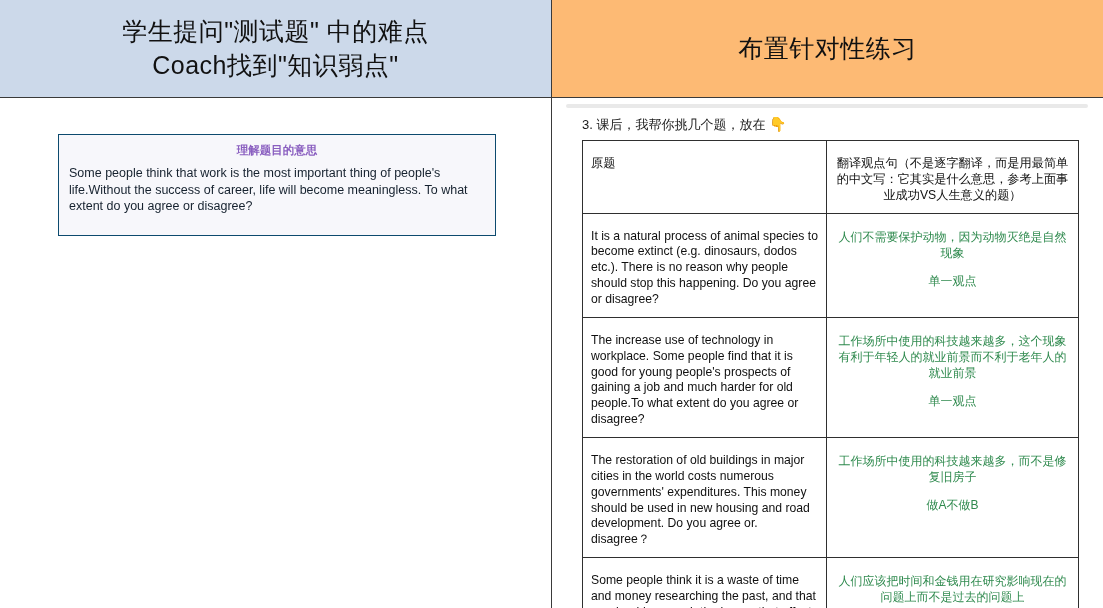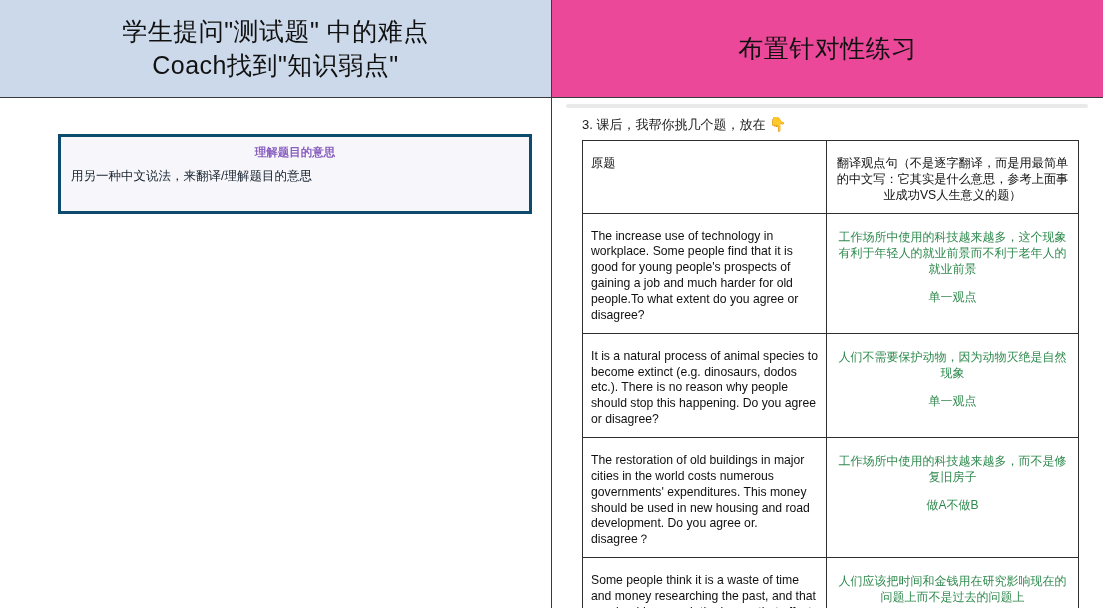--- a/index.html
+++ b/index.html
@@ -42,21 +42,21 @@
     flex-direction: column;
     align-items: center;
     justify-content: center;
     border-bottom: 1px solid #3a3a3a;
     text-align: center;
   }
   .header-left {
     background: #ccd9ea;
   }
   .header-right {
-    background: #ec4899;
+    background: #fdba74;
   }
   .header-line {
     font-size: 25px;
     color: #111;
     line-height: 1.35;
     letter-spacing: 0.5px;
   }
   .body-left {
     position: relative;
     height: 509px;
@@ -68,25 +68,25 @@
     background: #fff;
     box-sizing: border-box;
     text-decoration: underline;
   }
 
   
   .note-card {
     position: absolute;
     left: 58px;
     top: 36px;
-    width: 474px;
-    box-sizing: border-box;
-    border: 3px solid #0c4a6e;
+    width: 438px;
+    box-sizing: border-box;
+    border: 1px solid #0c4a6e;
     background: #f7f7fb;
-    padding: 8px 10px 26px 10px;
+    padding: 8px 10px 10px 10px;
   }
   .note-title {
     text-align: center;
     color: #8a5fc0;
     font-size: 11.5px;
     margin-bottom: 7px;
     font-weight: 600;
   }
   .note-en {
     font-size: 12.5px;
@@ -170,21 +170,21 @@
 <div class="page">
 
   <div class="col col-left">
     <div class="header header-left">
       <div class="header-line">学生提问"测试题" 中的难点</div>
       <div class="header-line">Coach找到"知识弱点"</div>
     </div>
     <div class="body-left">
       <div class="note-card">
         <div class="note-title">理解题目的意思</div>
-        <div class="note-cn">用另一种中文说法，来翻译/理解题目的意思</div>
+        <div class="note-en">Some people think that work is the most important thing of people's life.Without the success of career, life will become meaningless. To what extent do you agree or disagree?</div>
       </div>
     </div>
   </div>
 
   <div class="col col-right">
     <div class="header header-right">
       <div class="header-line">布置针对性练习</div>
     </div>
     <div class="body-right">
       <div class="scroll-strip"></div>
@@ -195,38 +195,38 @@
             <tr>
           <td class="col-a">
                 <div class="hdr-text">原题</div>
               </td>
           <td class="col-b">
                 <div class="hdr-text">翻译观点句（不是逐字翻译，而是用最简单的中文写：它其实是什么意思，参考上面事业成功VS人生意义的题）</div>
               </td>
         </tr>
         <tr>
           <td class="col-a">
+                <div class="en-text">It is a natural process of animal species to become extinct (e.g. dinosaurs, dodos etc.).  There is no reason why people should stop this happening.  Do you agree or disagree?</div>
+              </td>
+          <td class="col-b">
+            <div class="cn-green">人们不需要保护动物，因为动物灭绝是自然现象</div>
+            <div class="cn-tag">单一观点</div>
+          </td>
+        </tr>
+        <tr>
+          <td class="col-a">
                 <div class="en-text">The increase use of technology in workplace. Some people find that it is good for young people's prospects of gaining a job and much harder for old people.To what extent do you agree or disagree?</div>
               </td>
           <td class="col-b">
             <div class="cn-green">工作场所中使用的科技越来越多，这个现象有利于年轻人的就业前景而不利于老年人的就业前景</div>
             <div class="cn-tag">单一观点</div>
           </td>
         </tr>
         <tr>
           <td class="col-a">
-                <div class="en-text">It is a natural process of animal species to become extinct (e.g. dinosaurs, dodos etc.).  There is no reason why people should stop this happening.  Do you agree or disagree?</div>
-              </td>
-          <td class="col-b">
-            <div class="cn-green">人们不需要保护动物，因为动物灭绝是自然现象</div>
-            <div class="cn-tag">单一观点</div>
-          </td>
-        </tr>
-        <tr>
-          <td class="col-a">
                 <div class="en-text">The restoration of old buildings in major cities in the world costs numerous governments' expenditures. This money should be used in new housing and road development. Do you agree or. disagree？</div>
               </td>
           <td class="col-b">
             <div class="cn-green">工作场所中使用的科技越来越多，而不是修复旧房子</div>
             <div class="cn-tag">做A不做B</div>
           </td>
         </tr>
         <tr>
           <td class="col-a">
                 <div class="en-text">Some people think it is a waste of time and money researching the past, and that we should research the issues that affect the world today instead. To what extent do you agree or disagree?</div>

